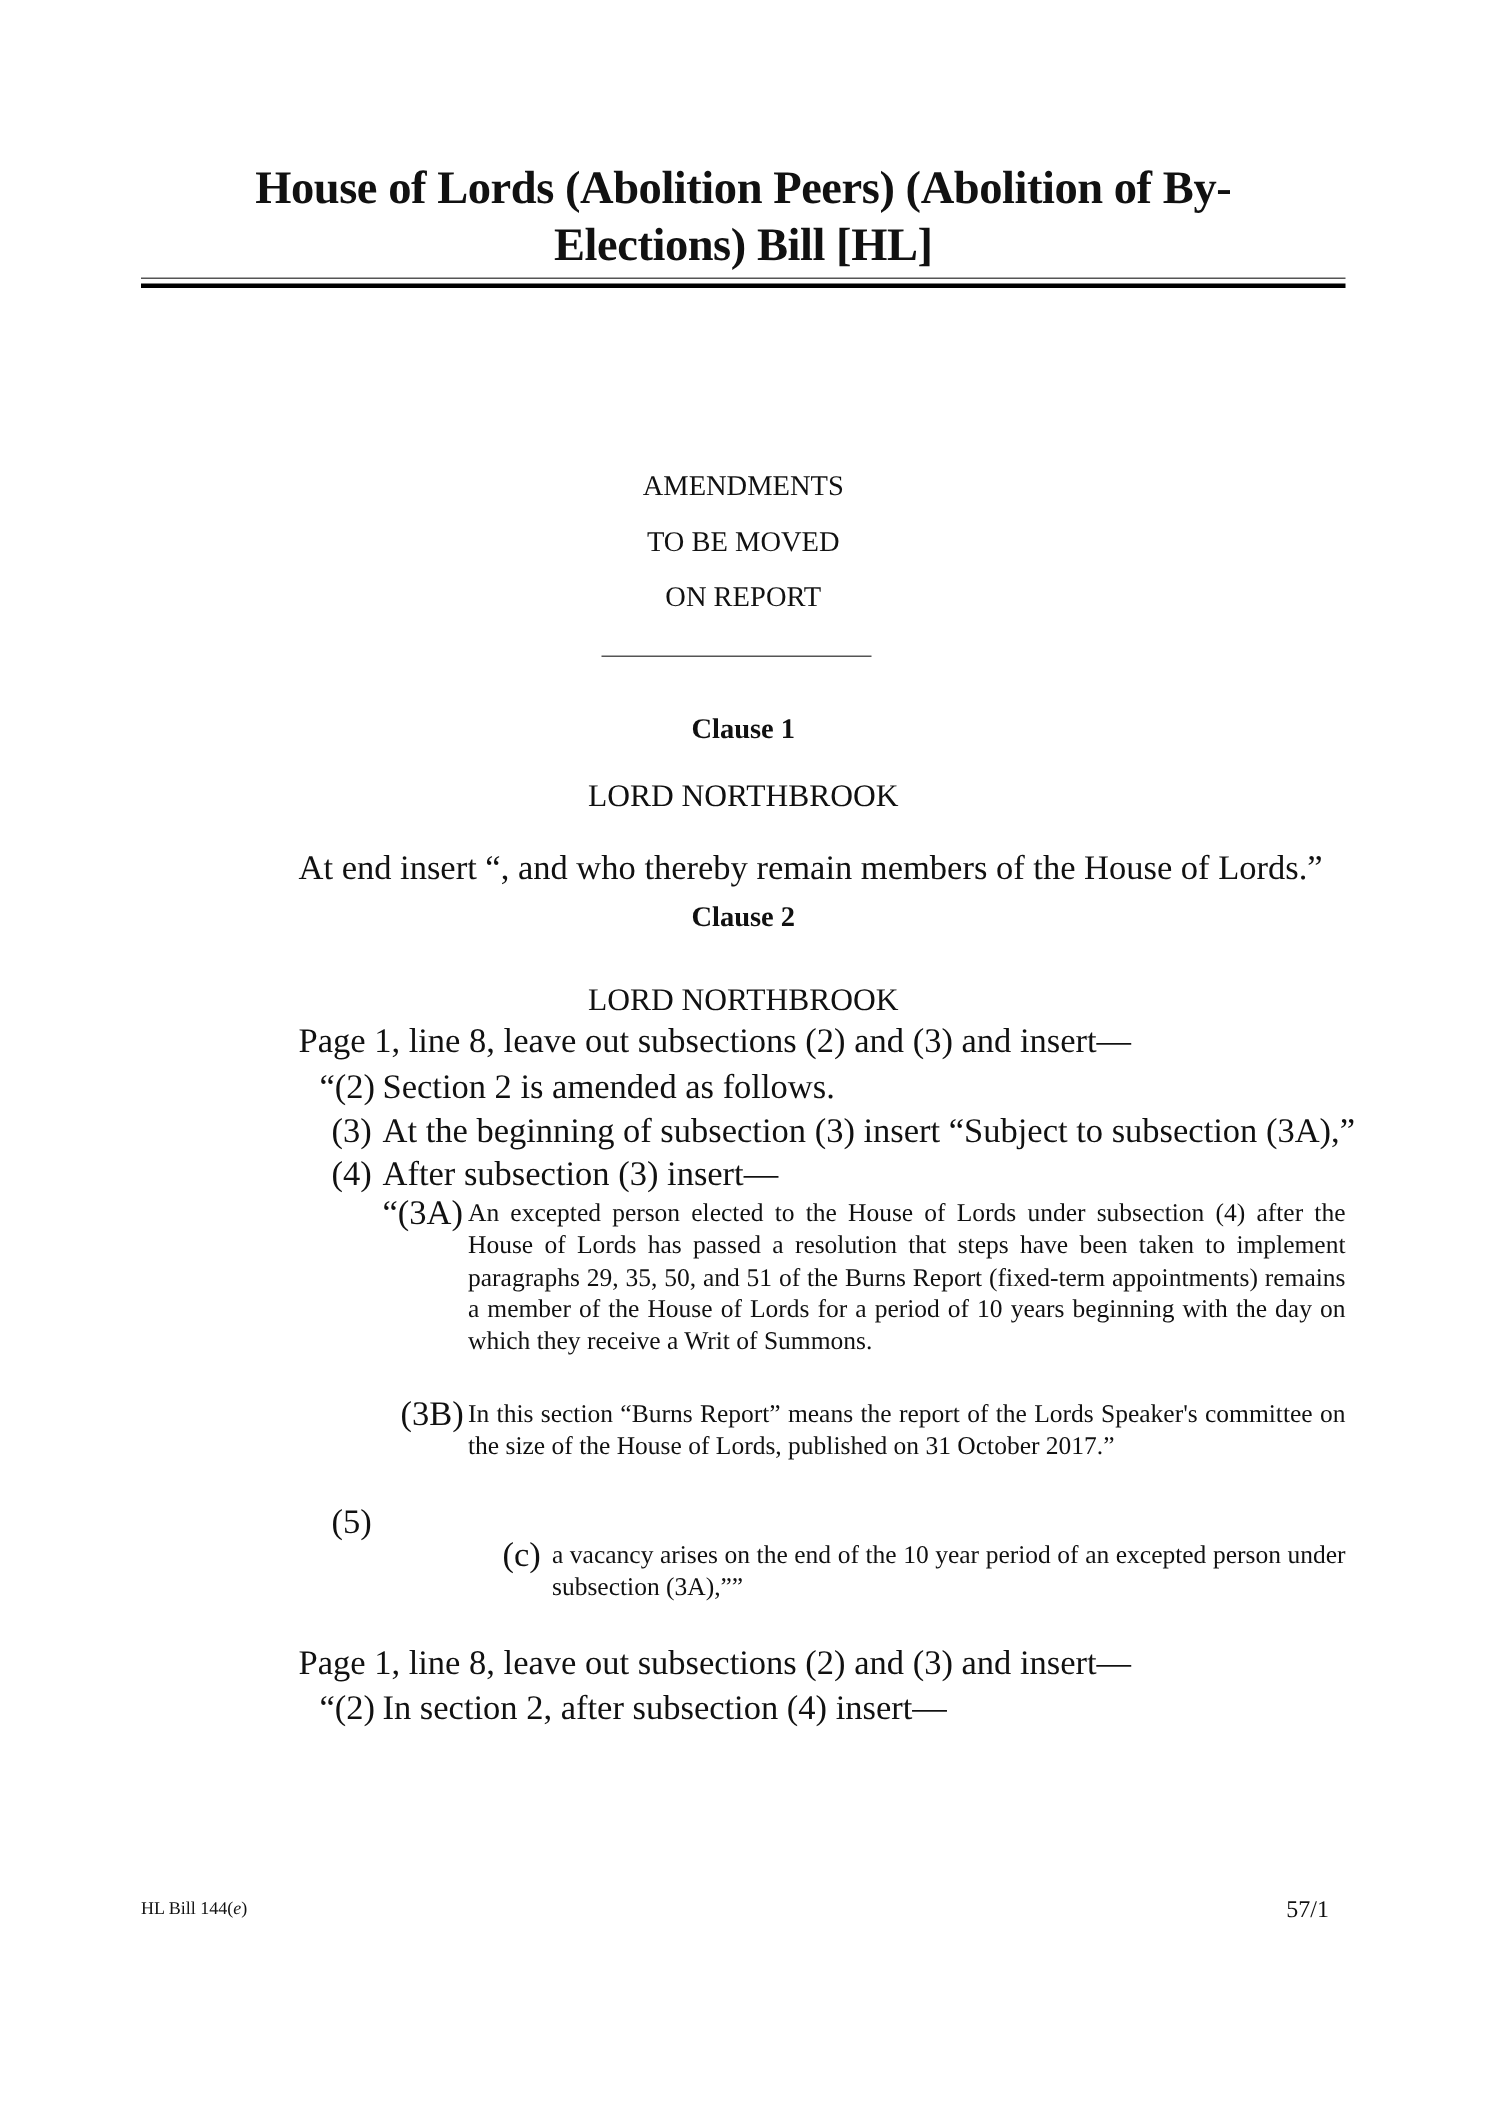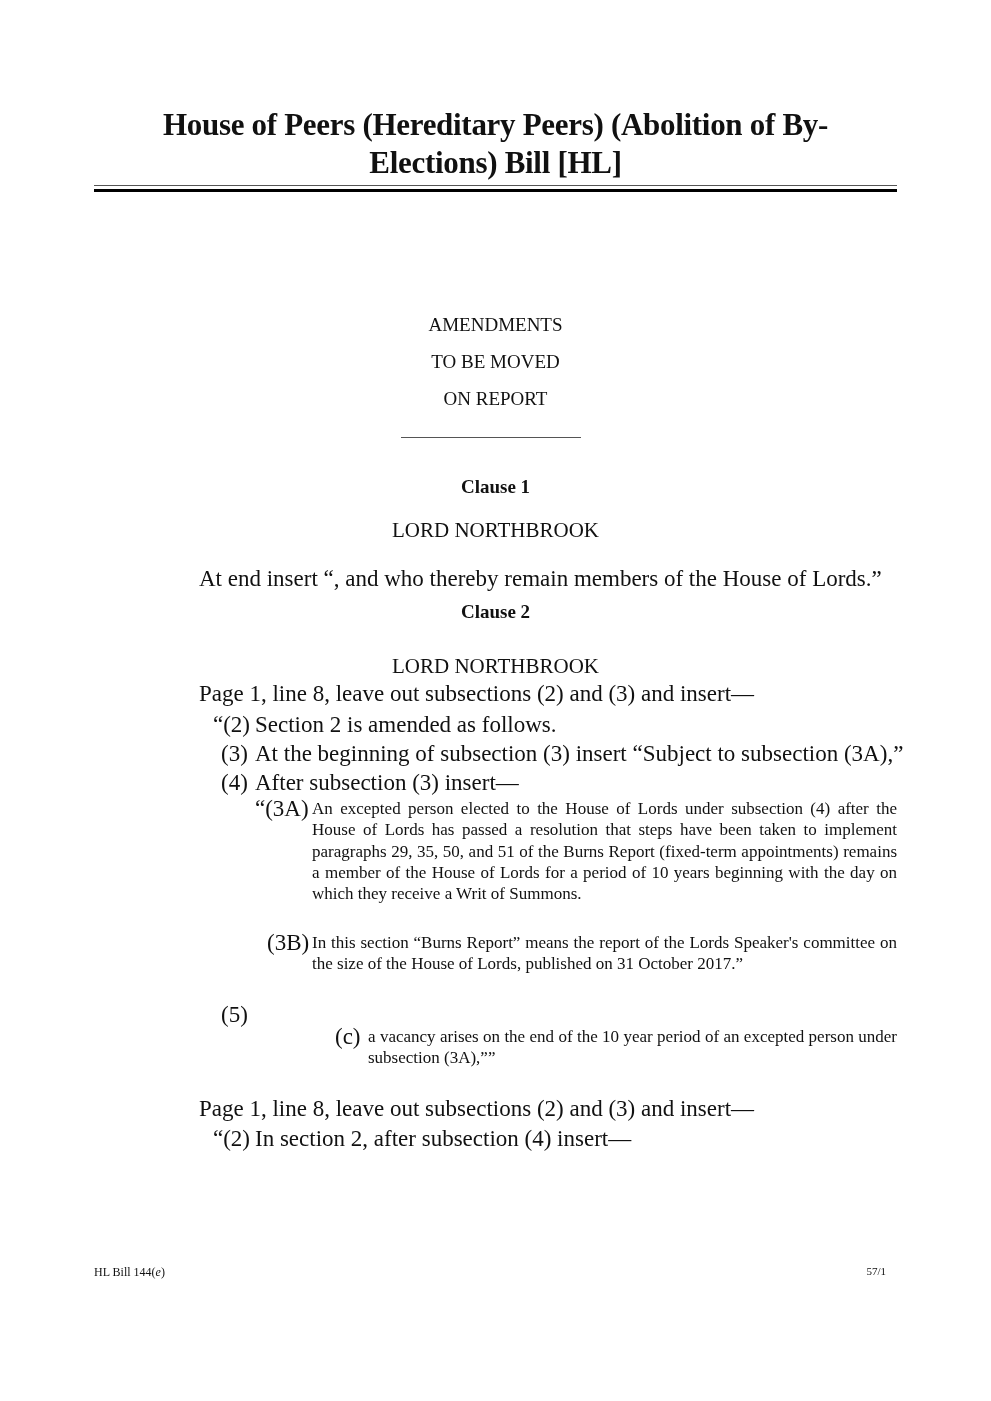--- a/index.html
+++ b/index.html
@@ -52,29 +52,29 @@
   .peer { font-size: 21px; }
   .italic-note { font-style: italic; font-size: 16px; }
 
   .abs { position: absolute; font-size: 23px; line-height: 21px; white-space: nowrap; }
   .para {
     position: absolute; font-size: 17px; line-height: 21.3px;
     text-align: justify; text-align-last: left;
   }
 
   .footer-left { position: absolute; left: 94px; top: 1265px; font-size: 12px; }
-  .footer-right { position: absolute; right: 105px; top: 1265px; font-size: 11px; }
+  .footer-right { position: absolute; right: 105px; top: 1265px; font-size: 16px; }
 </style>
 </head>
 <body>
 
 <div class="page">
 
   <div class="title">
-    <div>House of Peers (Hereditary Peers) (Abolition of By-</div>
+    <div>House of Lords (Abolition Peers) (Abolition of By-</div>
     <div>Elections) Bill [HL]</div>
   </div>
   <div class="rule-thin"></div>
   <div class="rule-thick"></div>
 
   <div class="heading-block">
     <div>AMENDMENTS</div>
     <div>TO BE MOVED</div>
     <div>ON REPORT</div>
   </div>

